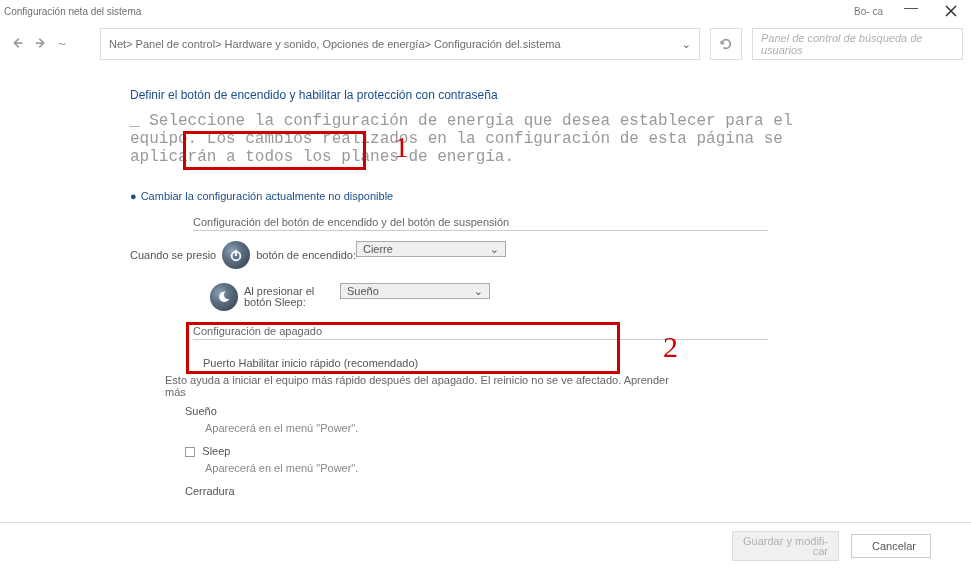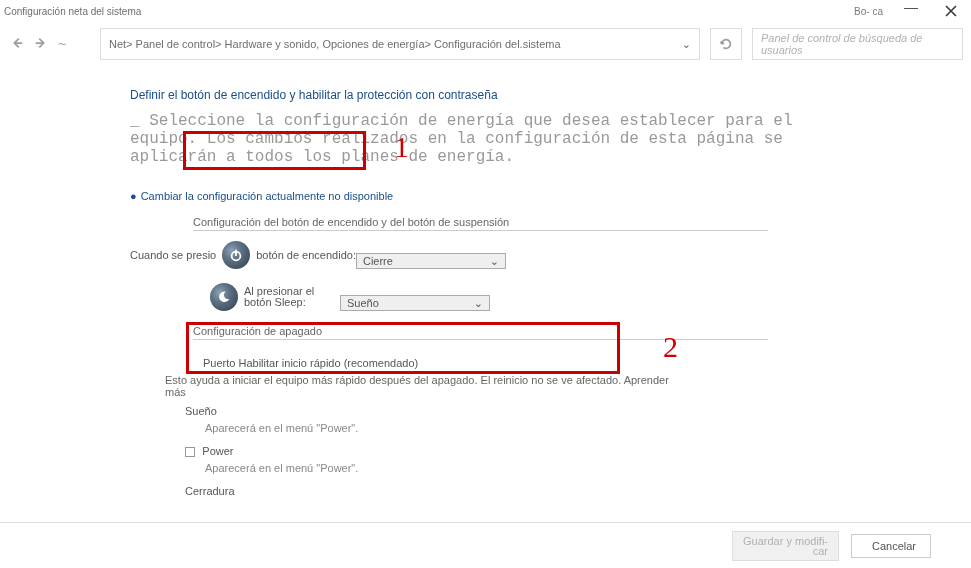--- a/index.html
+++ b/index.html
@@ -83,21 +83,21 @@
     font-size: 11px;
     margin-bottom: 10px;
     margin-left: 63px;
     width: 575px;
     border-bottom: 1px solid #ccc;
     padding-bottom: 2px;
   }
 
   .setting-row {
     display: flex;
-    align-items: flex-end;
+    align-items: flex-start;
     margin-bottom: 14px;
   }
   .setting-row .label-area { display: flex; align-items: center; gap: 6px; min-width: 210px; font-size: 11px; color: #555; }
   .icon-circle {
     width: 28px; height: 28px;
     border-radius: 50%;
     background: radial-gradient(circle at 35% 35%, #8CA3B7 0%, #5F7386 35%, #2D3A48 100%);
     display: flex; align-items: center; justify-content: center;
   }
   .icon-circle.power svg { width: 14px; height: 14px; stroke: #fff; fill: none; stroke-width: 2; }
@@ -274,21 +274,21 @@
     </div>
     <div class="fast-desc">Esto ayuda a iniciar el equipo más rápido después del apagado. El reinicio no se ve afectado. Aprender más</div>
 
     <div class="chk-row" style="margin-left: -8px;">
       <span class="chk-label">Sueño</span>
     </div>
     <div class="chk-sub" style="margin-left:12px;">Aparecerá en el menú "Power".</div>
 
     <div class="chk-row" style="margin-left: -8px;">
       <span class="fakebox"></span>
-      <span class="chk-label">Power</span>
+      <span class="chk-label">Sleep</span>
     </div>
     <div class="chk-sub" style="margin-left:12px;">Aparecerá en el menú "Power".</div>
 
     <div class="lock-row" style="margin-left: -8px;">
       <span class="chk-label">Cerradura</span>
     </div>
   </div>
 </div>
 
 <div class="footer">

